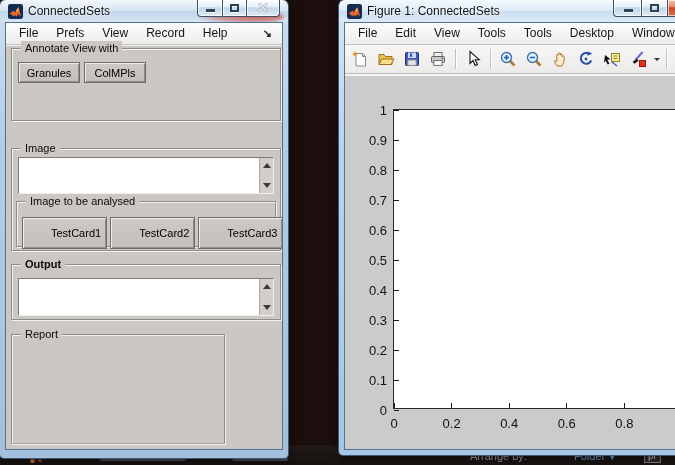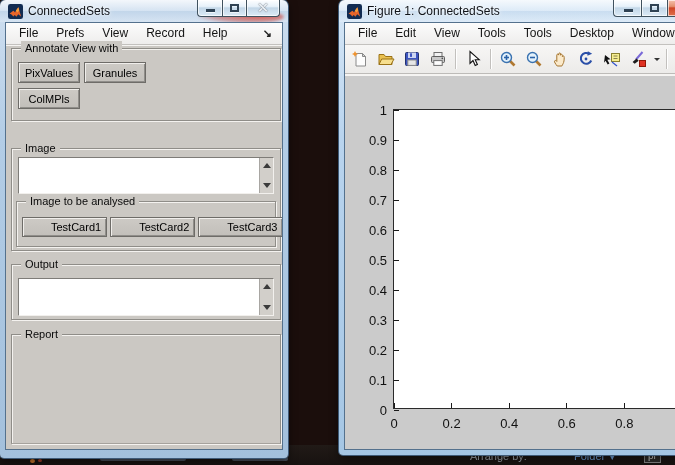--- a/index.html
+++ b/index.html
@@ -83,32 +83,32 @@
   .tb-dd::after { content:""; border:3px solid transparent; border-top-color:#333; margin-top:3px; }
 
   
   .panel { position:absolute; left:0; right:0; top:23px; bottom:0; background:#cbc8c3; }
   .groupbox { position:absolute; border:1px solid #8f8d88;
               box-shadow:inset 1px 1px 0 #f4f2ef, 1px 1px 0 #f4f2ef; }
   .legend { position:absolute; top:-8px; left:9px; background:#cbc8c3; padding:0 4px;
             font-size:11px; color:#0a0a0a; line-height:14px; white-space:nowrap; }
   .g-annotate { left:5px; top:2px;  width:270px; height:73px; }
   .g-image    { left:5px; top:102px; width:270px; height:103px; }
-  .g-output   { left:5px; top:218px; width:270px; height:56px; }
-  .g-report   { left:5px; top:288px; width:270px; height:110px; border-bottom-color:#a5a29d; }
+  .g-output   { left:5px; top:218px; width:270px; height:56px;font-weight:bold; }
+  .g-report   { left:5px; top:288px; width:214px; height:110px; border-bottom-color:#a5a29d; }
   .g-analyse  { left:4px; top:52px;  width:260px; height:46px; position:absolute; }
 
   .btn-grid { position:absolute; left:6px; top:13px; display:grid;
               grid-template-columns:62px 62px; gap:5px 4px; }
   .btn-row  { position:absolute; left:5px; top:15px; display:flex; gap:3px; }
   .push-btn { height:21px; background:linear-gradient(#cdcac5,#c2bfba); border:1px solid #6e6c68;
               box-shadow:inset 1px 1px 0 #f0eeeb, inset -1px -1px 0 #908e8a;
               font-size:11px; color:#000; font-family:"Liberation Sans",sans-serif;
               padding:0 5px; cursor:pointer; white-space:nowrap; }
-  .btn-row .push-btn { height:20px;padding-left:28px; }
+  .btn-row .push-btn { height:32px;padding-left:28px; }
 
   .whitebox { position:absolute; left:6px; right:6px; background:#fff;
               border:1px solid; border-color:#7e7c78 #f2f0ed #f2f0ed #7e7c78; }
   .wb-image  { top:8px;  height:37px; }
   .wb-output { top:13px; height:38px; }
   .scrollcol { position:absolute; right:0; top:0; bottom:0; width:14px; background:#d2cfca;
                border-left:1px solid #aoaoa0; border-left:1px solid #a8a6a2; }
   .sarr { position:absolute; left:50%; margin-left:-4px; width:0; height:0; cursor:pointer;
           border-left:4px solid transparent; border-right:4px solid transparent; }
   .sarr.up   { top:5px;    border-bottom:5px solid #3b3b3b; }
@@ -169,21 +169,20 @@
           <span class="menu-item">View</span>
           <span class="menu-item">Record</span>
           <span class="menu-item">Help</span>
           <span class="menu-overflow">↘</span>
       </div>
       <div class="panel">
 
         <div class="groupbox g-annotate">
           <span class="legend">Annotate View with</span>
           <div class="btn-grid">
-              <button class="push-btn">PixValues</button>
               <button class="push-btn">Granules</button>
               <button class="push-btn">ColMPls</button>
             </div>
         </div>
 
         <div class="groupbox g-image">
           <span class="legend">Image</span>
           <div class="whitebox wb-image">
             <div class="scrollcol">
               <span class="sarr up"></span>

